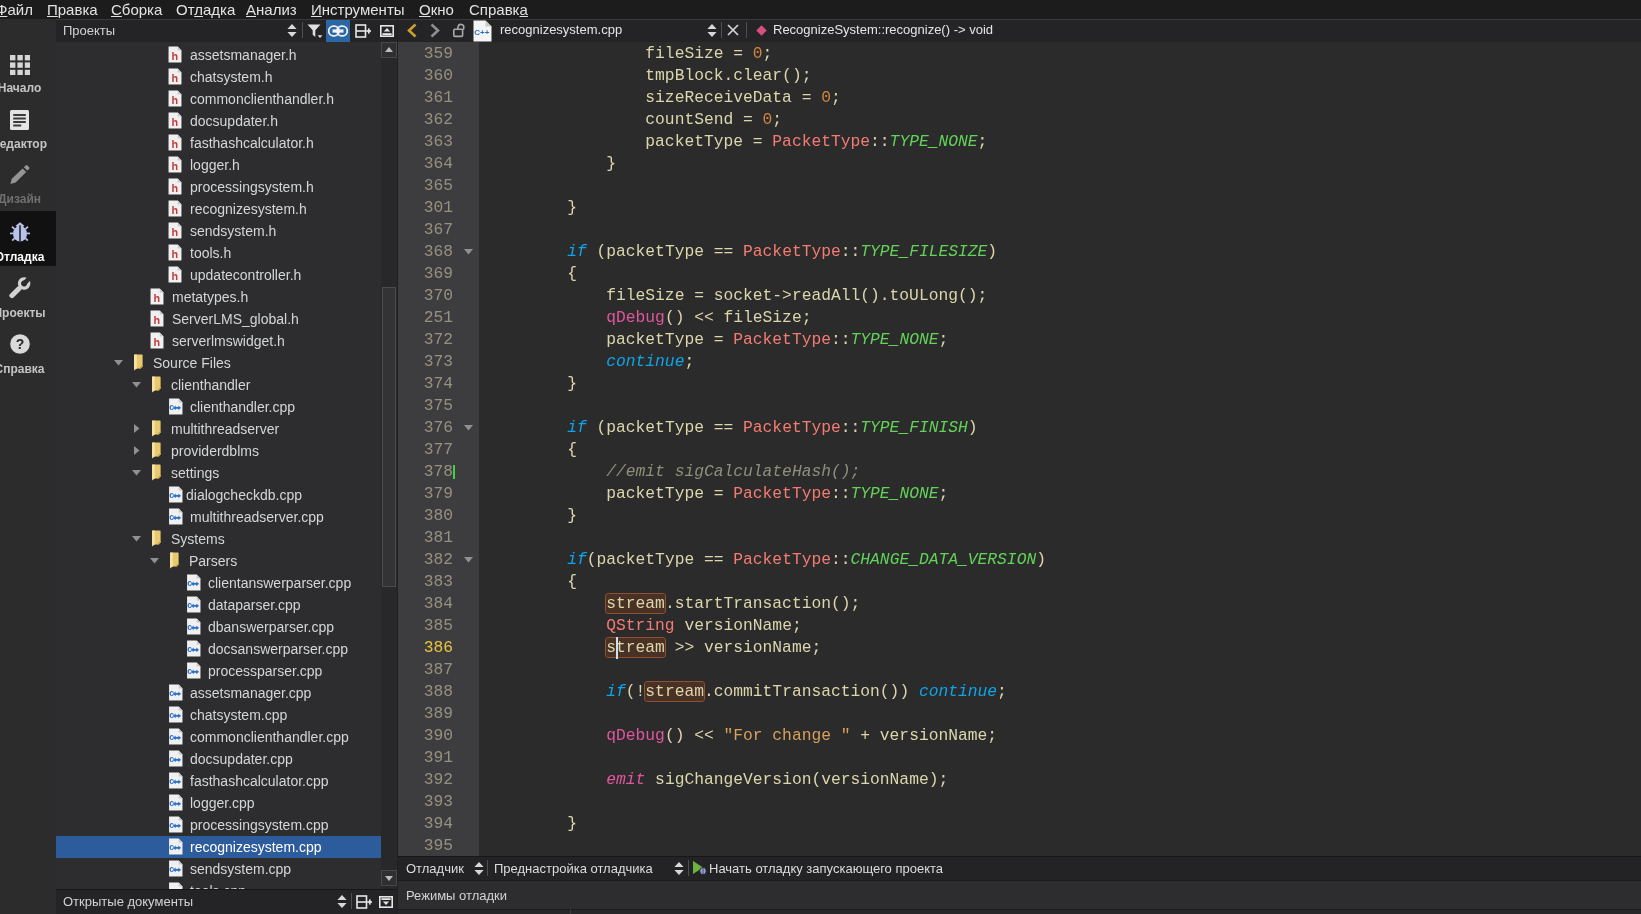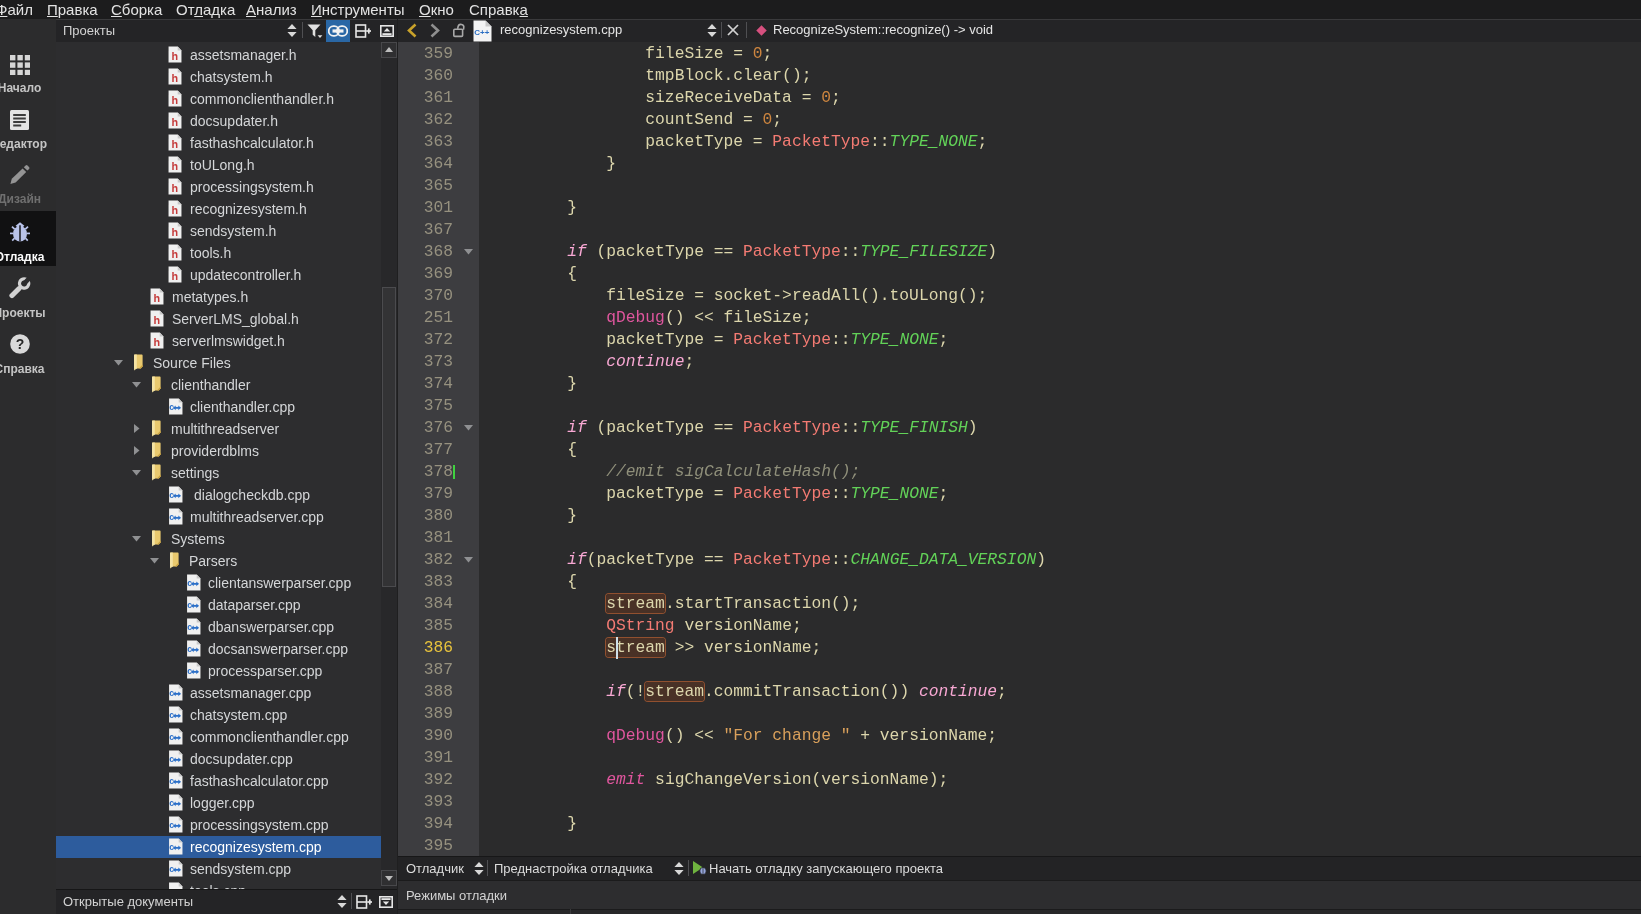--- a/index.html
+++ b/index.html
@@ -6,21 +6,21 @@
 .ui13{font-size:13px;color:#d8d8d8;white-space:nowrap}
 .ui14{font-size:13px;color:#e4e4e4;white-space:nowrap}
 .modelbl{position:absolute;width:120px;text-align:center;font-size:12px;font-weight:bold;color:#c4c4c4}
 .trow{position:absolute;left:56px;width:325px;height:22px;line-height:22px;color:#d4d6d8;font-size:14px;white-space:nowrap}
 .trow svg,.trow span{position:absolute}
 .trow span{top:0}
 .sel{background:#2d5c9d;color:#fff}
 .lnum{position:absolute;width:55px;text-align:right;height:22px;line-height:22px;font-family:"Liberation Mono",monospace;font-size:16.3px;color:#96917f}
 .lncur{color:#e8c33c;font-weight:normal}
 pre.cl{position:absolute;font-family:"Liberation Mono",monospace;font-size:16.3px;line-height:22px;height:22px;color:#dcd6ac;white-space:pre}
-.k{color:#f9a8d4;font-style:italic}
+.k{color:#0ea5e9;font-style:italic}
 .t{color:#f47b73}
 .e{color:#62d258;font-style:italic}
 .n{color:#cd853f}
 .f{color:#e0569e}
 .em{color:#e0569e;font-style:italic}
 .s{color:#d9a05b}
 .c{color:#8f8f7a;font-style:italic}
 .occ{background:#493126;box-shadow:0 0 0 1px #91502f;border-radius:3px}
 .vsep{position:absolute;width:1px;background:#4f4f52}
 </style></head>
@@ -204,21 +204,21 @@
       <text x="6.4" y="12" font-family="Liberation Sans" font-size="10" font-weight="bold" fill="#c53b3b" text-anchor="middle">h</text>
     </svg>
     <span style="left:134px">fasthashcalculator.h</span>
   </div>
 <div class="trow" style="top:153.9px">
     <svg style="left:112px;top:2.5px" width="14" height="17" viewBox="0 0 13 15" preserveAspectRatio="none">
       <path fill="#f0f0f0" d="M0.5 0.5 H9 L12.5 4 V14.5 H0.5 Z"></path>
       <path fill="#c9c9c9" d="M9 0.5 L12.5 4 H9 Z"></path>
       <text x="6.4" y="12" font-family="Liberation Sans" font-size="10" font-weight="bold" fill="#c53b3b" text-anchor="middle">h</text>
     </svg>
-    <span style="left:134px">toULong.h</span>
+    <span style="left:134px">logger.h</span>
   </div>
 <div class="trow" style="top:175.9px">
     <svg style="left:112px;top:2.5px" width="14" height="17" viewBox="0 0 13 15" preserveAspectRatio="none">
       <path fill="#f0f0f0" d="M0.5 0.5 H9 L12.5 4 V14.5 H0.5 Z"></path>
       <path fill="#c9c9c9" d="M9 0.5 L12.5 4 H9 Z"></path>
       <text x="6.4" y="12" font-family="Liberation Sans" font-size="10" font-weight="bold" fill="#c53b3b" text-anchor="middle">h</text>
     </svg>
     <span style="left:134px">processingsystem.h</span>
   </div>
 <div class="trow" style="top:197.9px">
@@ -354,21 +354,21 @@
     <svg style="left:112px;top:2.5px" width="15" height="17" viewBox="0 0 14 15" preserveAspectRatio="none">
       <path fill="#f0f0f0" d="M1 0.5 H10 L13.5 4 V14.5 H1 Z"></path>
       <path fill="#c9c9c9" d="M10 0.5 L13.5 4 H10 Z"></path>
       <g fill="#2b6fc8">
         <text x="1.2" y="11" font-family="Liberation Sans" font-size="8" font-weight="bold" fill="#2b6fc8">c</text>
         <rect x="5.2" y="7.9" width="6.2" height="1.6"></rect>
         <path d="M4.8 8.7 L7.2 6.6 V10.8 Z"></path>
         <path d="M12 8.7 L9.6 6.6 V10.8 Z"></path>
       </g>
     </svg>
-    <span style="left:138px">dialogcheckdb.cpp</span>
+    <span style="left:130px">dialogcheckdb.cpp</span>
   </div>
 <div class="trow" style="top:505.9px">
     <svg style="left:112px;top:2.5px" width="15" height="17" viewBox="0 0 14 15" preserveAspectRatio="none">
       <path fill="#f0f0f0" d="M1 0.5 H10 L13.5 4 V14.5 H1 Z"></path>
       <path fill="#c9c9c9" d="M10 0.5 L13.5 4 H10 Z"></path>
       <g fill="#2b6fc8">
         <text x="1.2" y="11" font-family="Liberation Sans" font-size="8" font-weight="bold" fill="#2b6fc8">c</text>
         <rect x="5.2" y="7.9" width="6.2" height="1.6"></rect>
         <path d="M4.8 8.7 L7.2 6.6 V10.8 Z"></path>
         <path d="M12 8.7 L9.6 6.6 V10.8 Z"></path>

